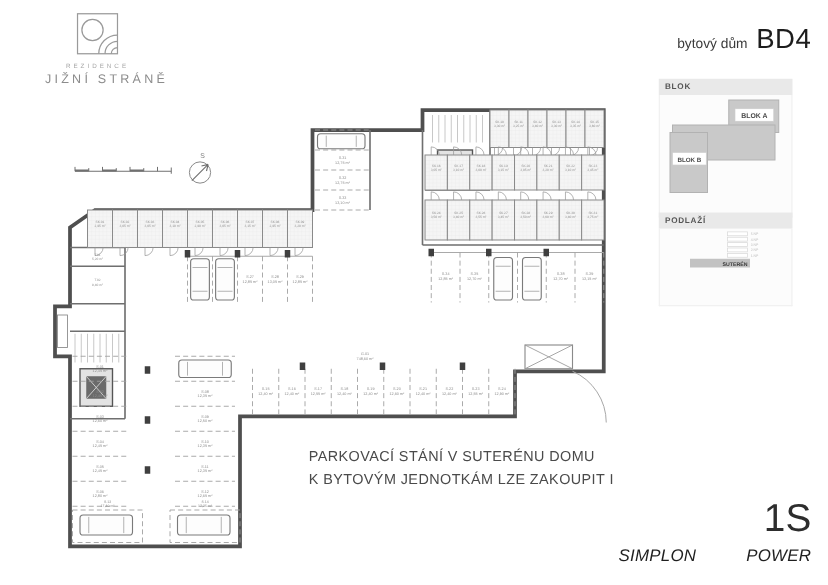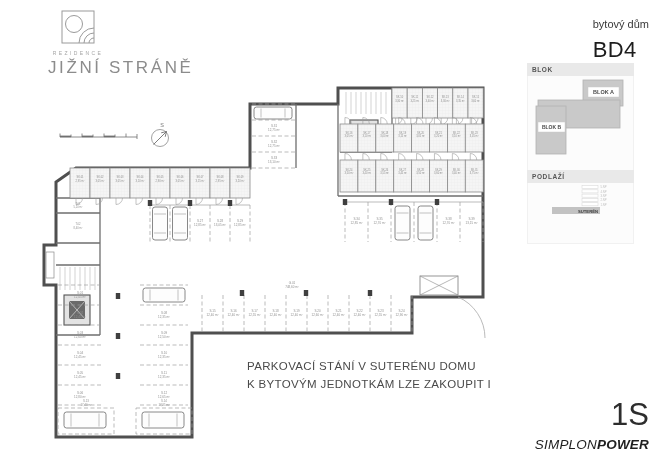--- a/index.html
+++ b/index.html
@@ -2,42 +2,42 @@
 <html><head>
 <meta charset="utf-8">
 <style>
   html,body{margin:0;padding:0;background:#fff;}
   .page{position:relative;width:662px;height:468px;background:#ffffff;overflow:hidden;
         font-family:"Liberation Sans",sans-serif;}
   
   .logo{position:absolute;left:36px;top:10px;width:84px;text-align:center;}
   .logo .mark{display:block;margin:0 auto 6px auto;}
   .logo .small{font-size:5px;letter-spacing:2.4px;color:#a5a5a5;margin-bottom:2px;}
-  .logo .large{font-size:17px;letter-spacing:2.6px;color:#8c8c8c;white-space:nowrap;margin-left:12px;}
-  
-  .title{position:absolute;top:18px;right:13px;display:flex;align-items:baseline;gap:7px;flex-direction:column;}
+  .logo .large{font-size:10px;letter-spacing:2.6px;color:#8c8c8c;white-space:nowrap;}
+  
+  .title{position:absolute;top:18px;right:13px;display:flex;align-items:baseline;gap:7px;}
   .title .pre{font-size:11px;color:#3a3a3a;}
   .title .code{font-size:22px;color:#1d1d1d;letter-spacing:.4px;}
   
   .panel{position:absolute;left:527px;width:107px;}
   .panel .phead{background:#e9e9e9;color:#555;font-size:6.5px;font-weight:bold;
     letter-spacing:.6px;padding:3px 5px;}
   .panel .pbody{background:#fcfcfc;border:1px solid #f1f1f1;border-top:none;}
   #panel-blok{top:63px;}
   #panel-podlazi{top:170px;}
   
   .plan-wrap{position:absolute;left:40px;top:80px;width:475px;height:370px;}
   
   .note{position:absolute;left:247px;top:358px;font-size:11.5px;line-height:17.5px;
     color:#4a4a4a;letter-spacing:.35px;white-space:nowrap;z-index:5;}
   
   .floor-code{position:absolute;right:13px;top:397px;font-size:31px;color:#2d2d2d;}
   .brand{position:absolute;right:13px;top:437px;font-style:italic;font-size:13.5px;
     color:#1f1f1f;letter-spacing:.2px;}
-  .brand .bold{font-weight:bold;}
+  .brand .bold{font-weight:normal;margin-left:40px;}
 </style>
 </head>
 <body>
 
 <div class="page">
 
   <div class="logo">
     <svg class="mark" width="34" height="34" viewBox="0 0 34 34">
       <rect x="1" y="1" width="32" height="32" fill="none" stroke="#9a9a9a" stroke-width="1"></rect>
       <circle cx="13" cy="14" r="8.5" fill="none" stroke="#9a9a9a" stroke-width="1"></circle>

